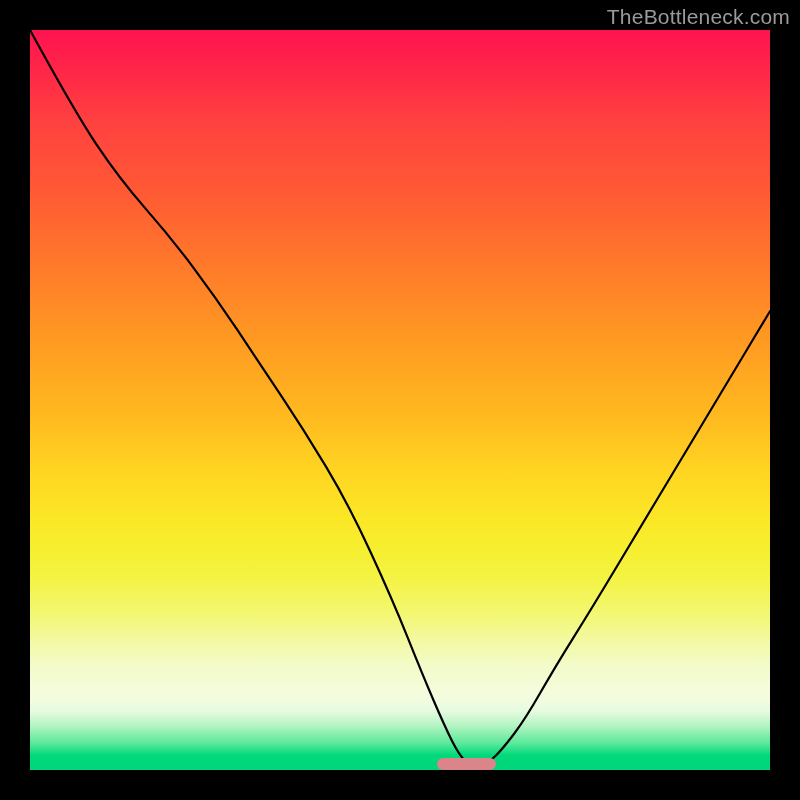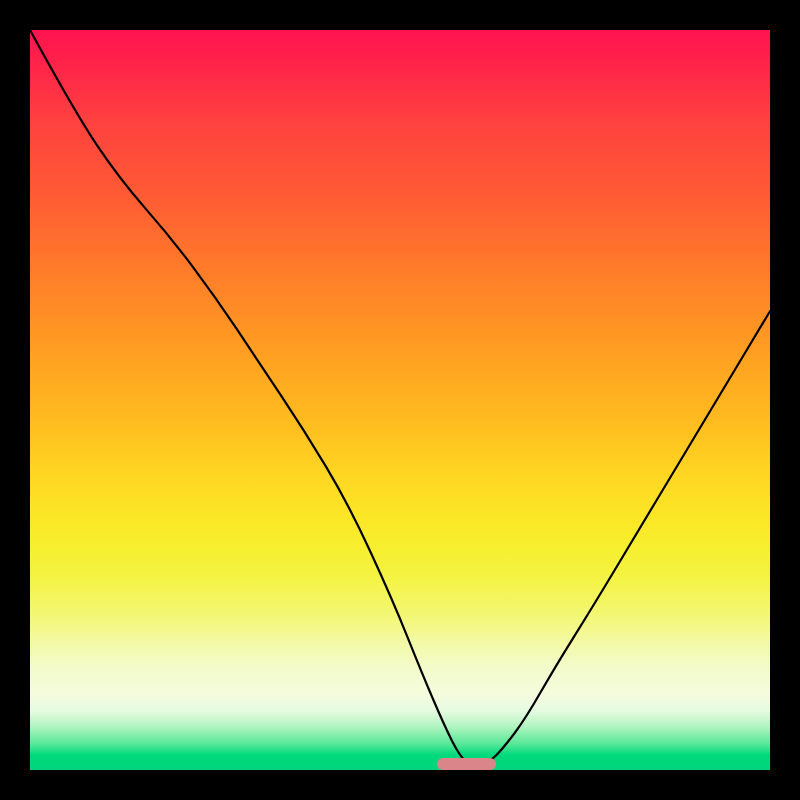--- a/index.html
+++ b/index.html
@@ -83,13 +83,14 @@
 
   <div class="plot-area">
 
     <svg class="curve-svg" viewBox="0 0 740 740" preserveAspectRatio="none">
       <path id="curvePath" class="curve-path" d="M 0.0 0.0 Q 44.4 81.4 66.6 114.7 Q 88.8 148.0 114.7 177.6 Q 140.6 207.2 162.8 236.8 Q 185.0 266.4 207.2 299.7 Q 229.4 333.0 251.6 366.3 Q 273.8 399.6 296.0 436.6 Q 318.2 473.6 340.4 521.7 Q 362.6 569.8 377.4 606.8 Q 392.2 643.8 403.3 669.7 Q 414.4 695.6 421.8 710.4 Q 429.2 725.2 436.6 732.6 Q 444.0 740.0 451.4 736.3 Q 458.8 732.6 466.2 725.2 Q 473.6 717.8 484.7 703.0 Q 495.8 688.2 510.6 662.3 Q 525.4 636.4 543.9 606.8 Q 562.4 577.2 584.6 540.2 Q 606.8 503.2 629.0 466.2 Q 651.2 429.2 673.4 392.2 Q 695.6 355.2 717.8 318.2 T 740.0 281.2"></path>
     </svg>
 
     <div id="marker" class="marker" style="left: 407px; top: 728.16px; width: 59.2px; height: 11.84px;"></div>
   </div>
 
+  <div class="watermark">TheBottleneck.com</div>
 </div>
 
 </body></html>

